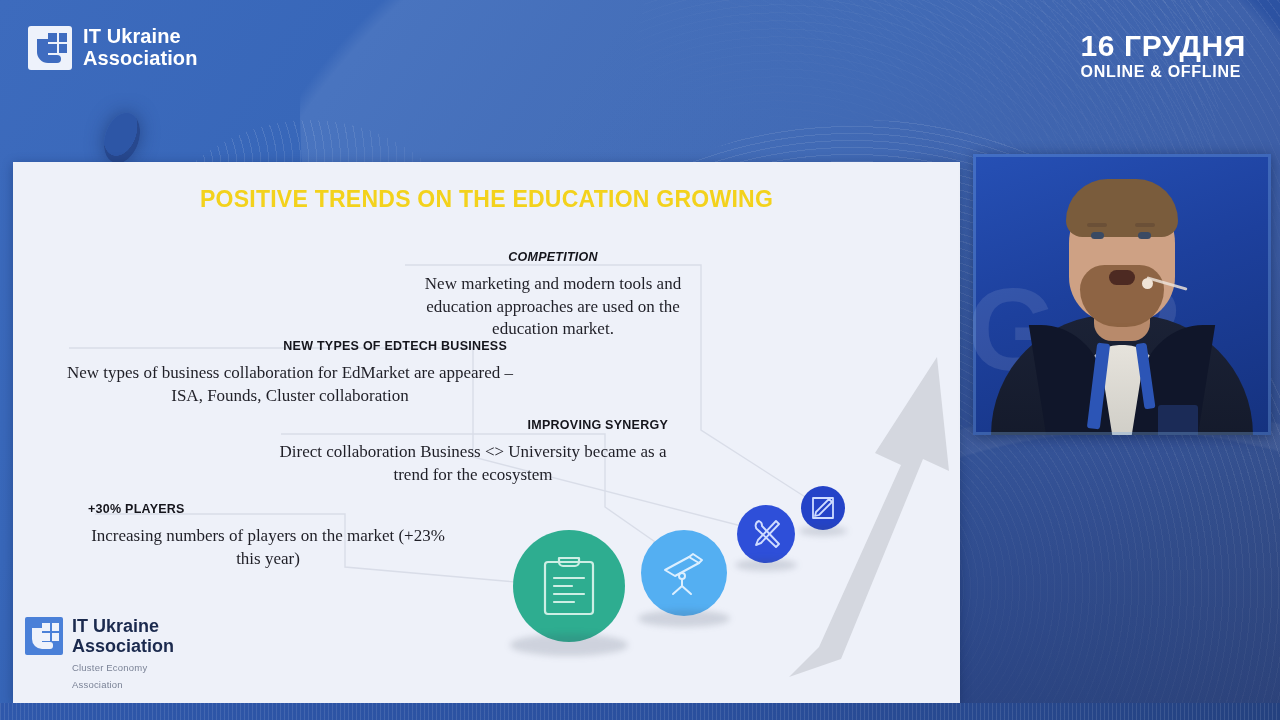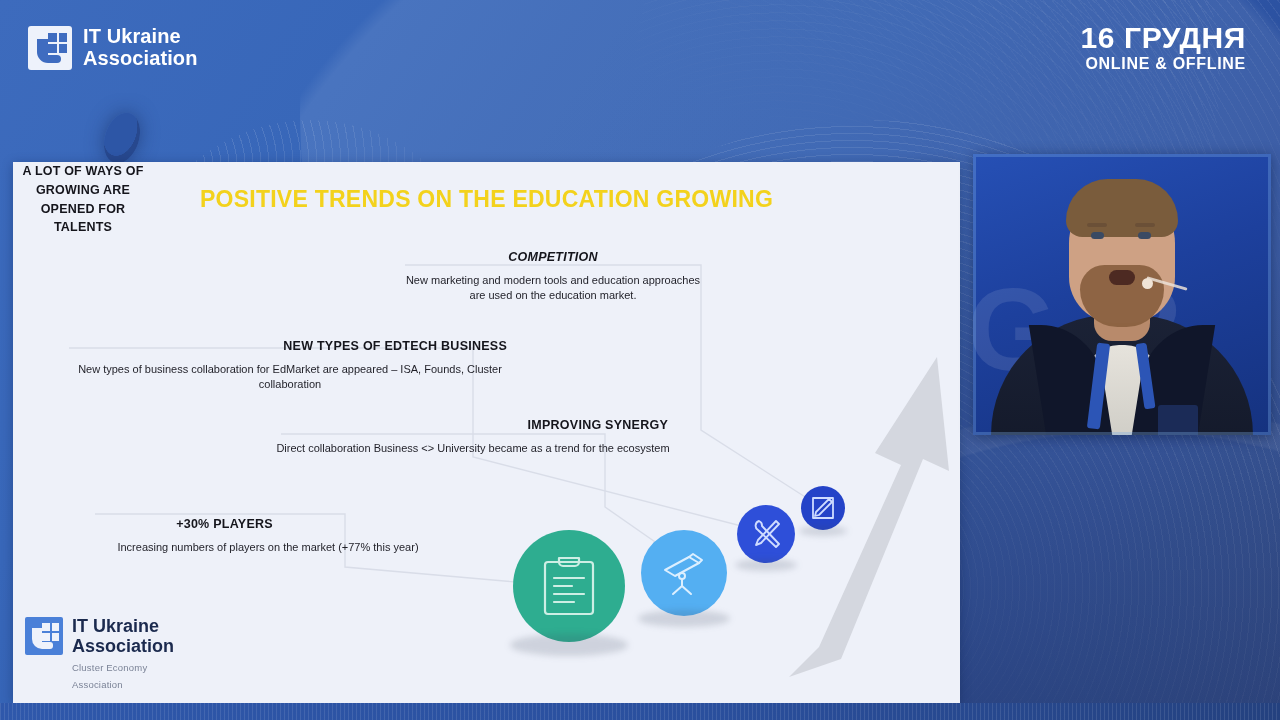--- a/index.html
+++ b/index.html
@@ -115,21 +115,21 @@
   .event-title { position: absolute; left: 0; right: 0; top: 20px; text-align: center; color: #fff; }
   .event-title .t1 {
     font-size: 34px; font-weight: bold; letter-spacing: 1.4px; line-height: 1.05;
     text-shadow: 0 1px 3px rgba(0,0,0,.25);
   }
   .event-title .t2 {
     font-size: 19px; font-weight: bold; letter-spacing: .45px; margin-top: 2px;
     text-shadow: 0 1px 3px rgba(0,0,0,.25);
   }
 
-  .event-date { position: absolute; right: 34px; top: 22px; text-align: right; color: #fff; }
+  .event-date { position: absolute; right: 34px; top: 30px; color: #fff; }
   .event-date .d1 { font-size: 30px; font-weight: bold; letter-spacing: .6px; line-height: 1.07; }
   .event-date .d2 { font-size: 16px; font-weight: bold; letter-spacing: .7px; margin-top: 1px; }
 
   
   #slide {
     position: absolute; left: 13px; top: 162px;
     width: 947px; height: 541px;
     background: #eef1f9;
     box-shadow: 0 2px 10px rgba(10,25,70,.35);
     overflow: hidden;
@@ -141,37 +141,37 @@
   }
 
   
   .svg-layer { position: absolute; inset: 0; width: 947px; height: 541px; }
 
   .lbl { position: absolute; color: #1b1b22; }
   .lbl .cap {
     font-weight: bold; font-size: 12.5px; letter-spacing: .25px;
     color: #15151c; margin-bottom: 9px; white-space: nowrap;
   }
-  .lbl .body { font-size: 11px; line-height: 1.33; color: #1f1f27; }
+  .lbl .body { font-size: 17px; line-height: 1.33; color: #1f1f27; font-family: Liberation Serif, serif; }
 
   
   #blk-competition { left: 390px; top: 88px; width: 300px; text-align: center; }
   #blk-competition .cap { text-align: center; font-style: italic; }
   #blk-competition .body { text-align: center; }
 
   #blk-edtech { left: 52px; top: 177px; width: 450px; }
   #blk-edtech .cap { text-align: right; padding-right: 8px; }
   #blk-edtech .body { text-align: center; }
 
   #blk-synergy { left: 260px; top: 256px; width: 400px; }
   #blk-synergy .cap { text-align: right; padding-right: 5px; }
   #blk-synergy .body { text-align: center; }
 
   #blk-players { left: 75px; top: 340px; width: 360px; }
-  #blk-players .cap { text-align: center; padding-right: 87px; margin-top: 15px; }
+  #blk-players .cap { text-align: left; padding-right: 87px; }
   #blk-players .body { text-align: center; }
 
   #blk-talents {
     left: 828px; top: 120px; width: 140px; text-align: center;
     font-weight: bold; font-size: 12.5px; line-height: 1.5; color: #15151c;
     letter-spacing: .2px;
   }
 
   
   .arrow-wrap { position: absolute; left: 770px; top: 185px; width: 180px; height: 340px; }
@@ -362,24 +362,23 @@
       <div class="body">Direct collaboration Business &lt;&gt; University became as a trend for the ecosystem</div>
     </div>
 
     <div class="lbl" id="blk-edtech">
       <div class="cap">NEW TYPES OF EDTECH BUSINESS</div>
       <div class="body">New types of business collaboration for EdMarket are appeared – ISA, Founds, Cluster collaboration</div>
     </div>
 
     <div class="lbl" id="blk-players">
       <div class="cap">+30% PLAYERS</div>
-      <div class="body">Increasing numbers of players on the market (+77% this year)</div>
-    </div>
-
-    <div id="blk-talents">A LOT OF WAYS OF GROWING ARE OPENED FOR TALENTS</div>
+      <div class="body">Increasing numbers of players on the market (+23% this year)</div>
+    </div>
+
 
     <div class="arrow-wrap">
       <svg viewBox="0 0 180 340" width="180" height="340">
         <path d="M6 330 L36 300 L118 118 L92 106 L154 10 L166 124 L140 112 L58 312 Z" fill="#d4d7df"></path>
       </svg>
     </div>
 
     <div class="node" id="node-clipboard">
       <div class="shadow shadow-clip"></div>
       <svg width="56" height="62" viewBox="0 0 56 62">

